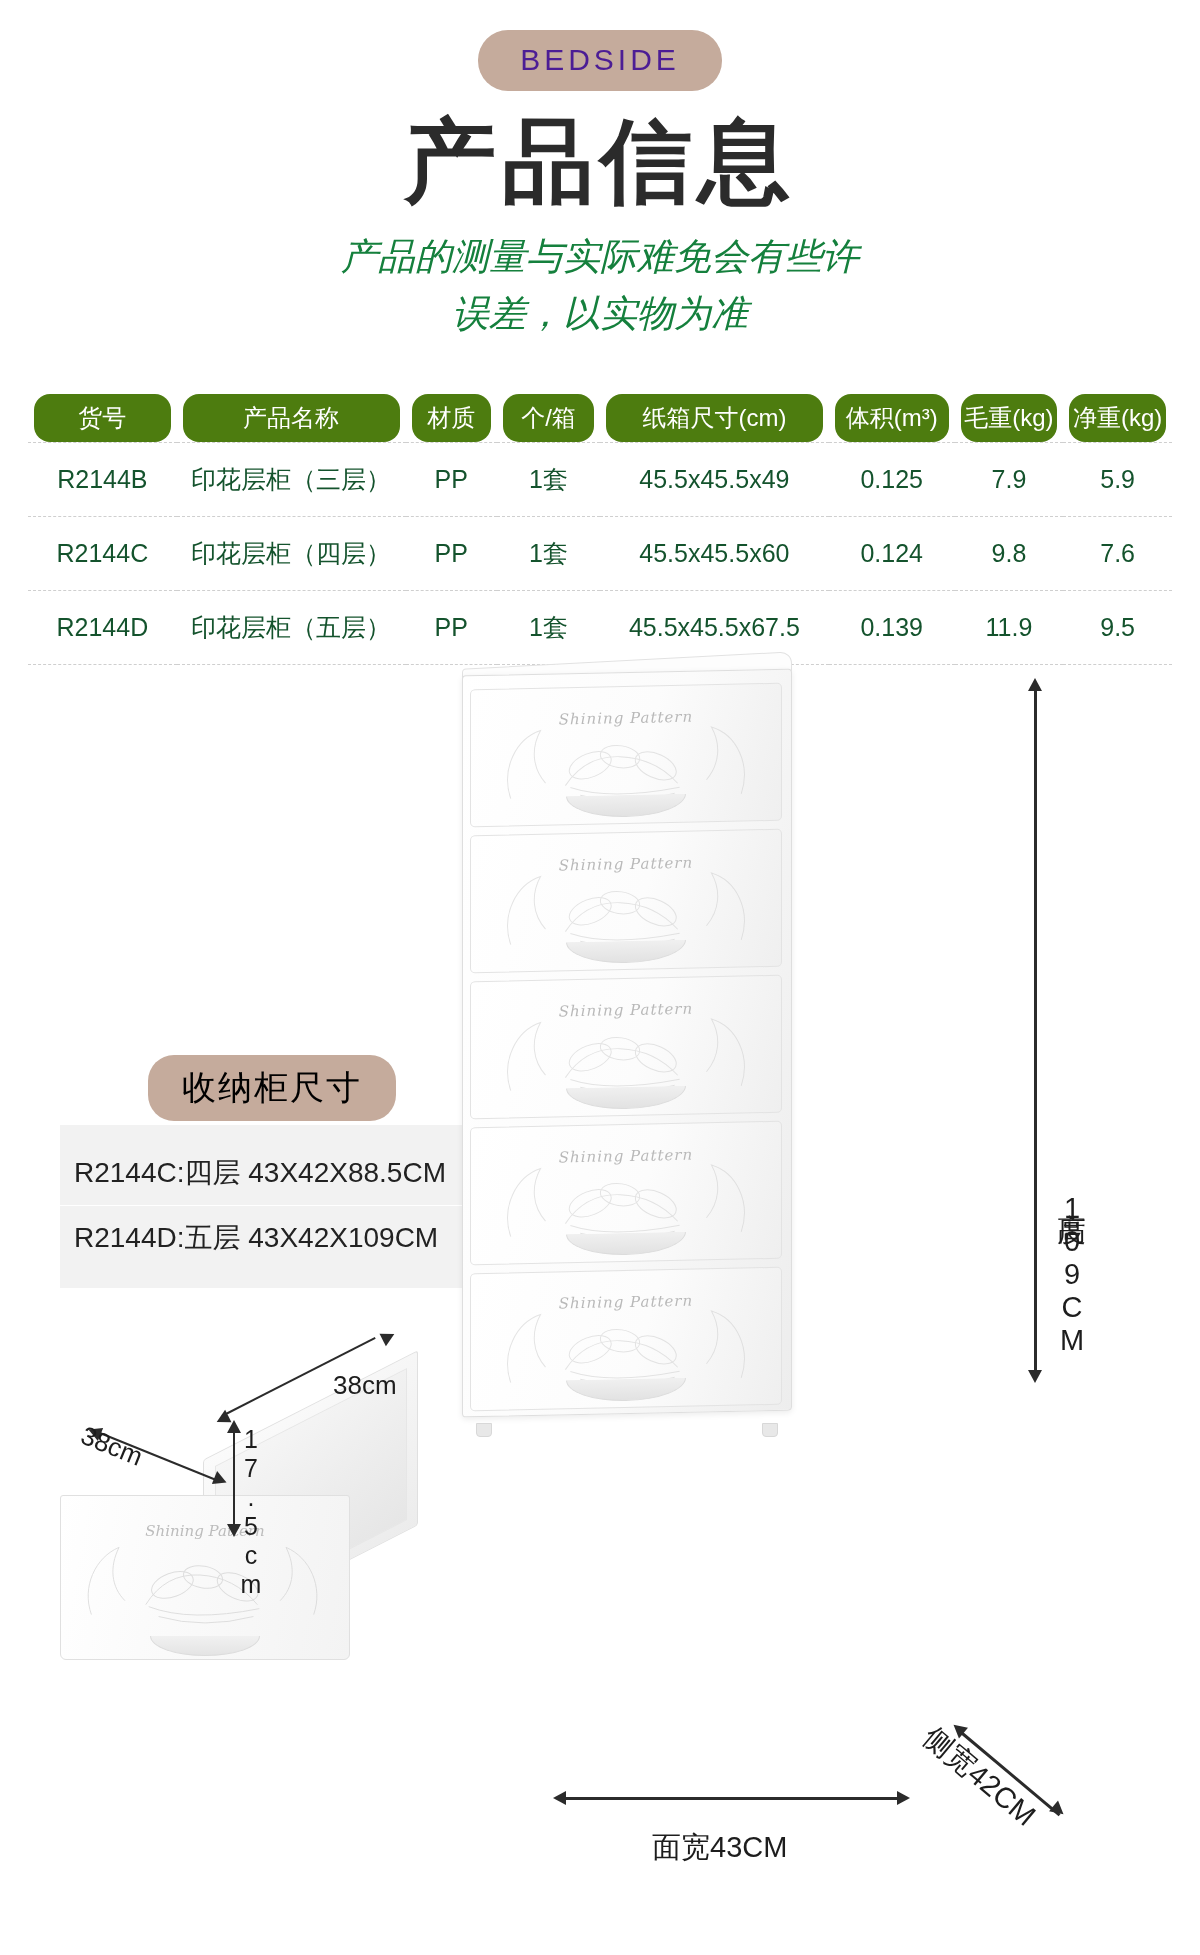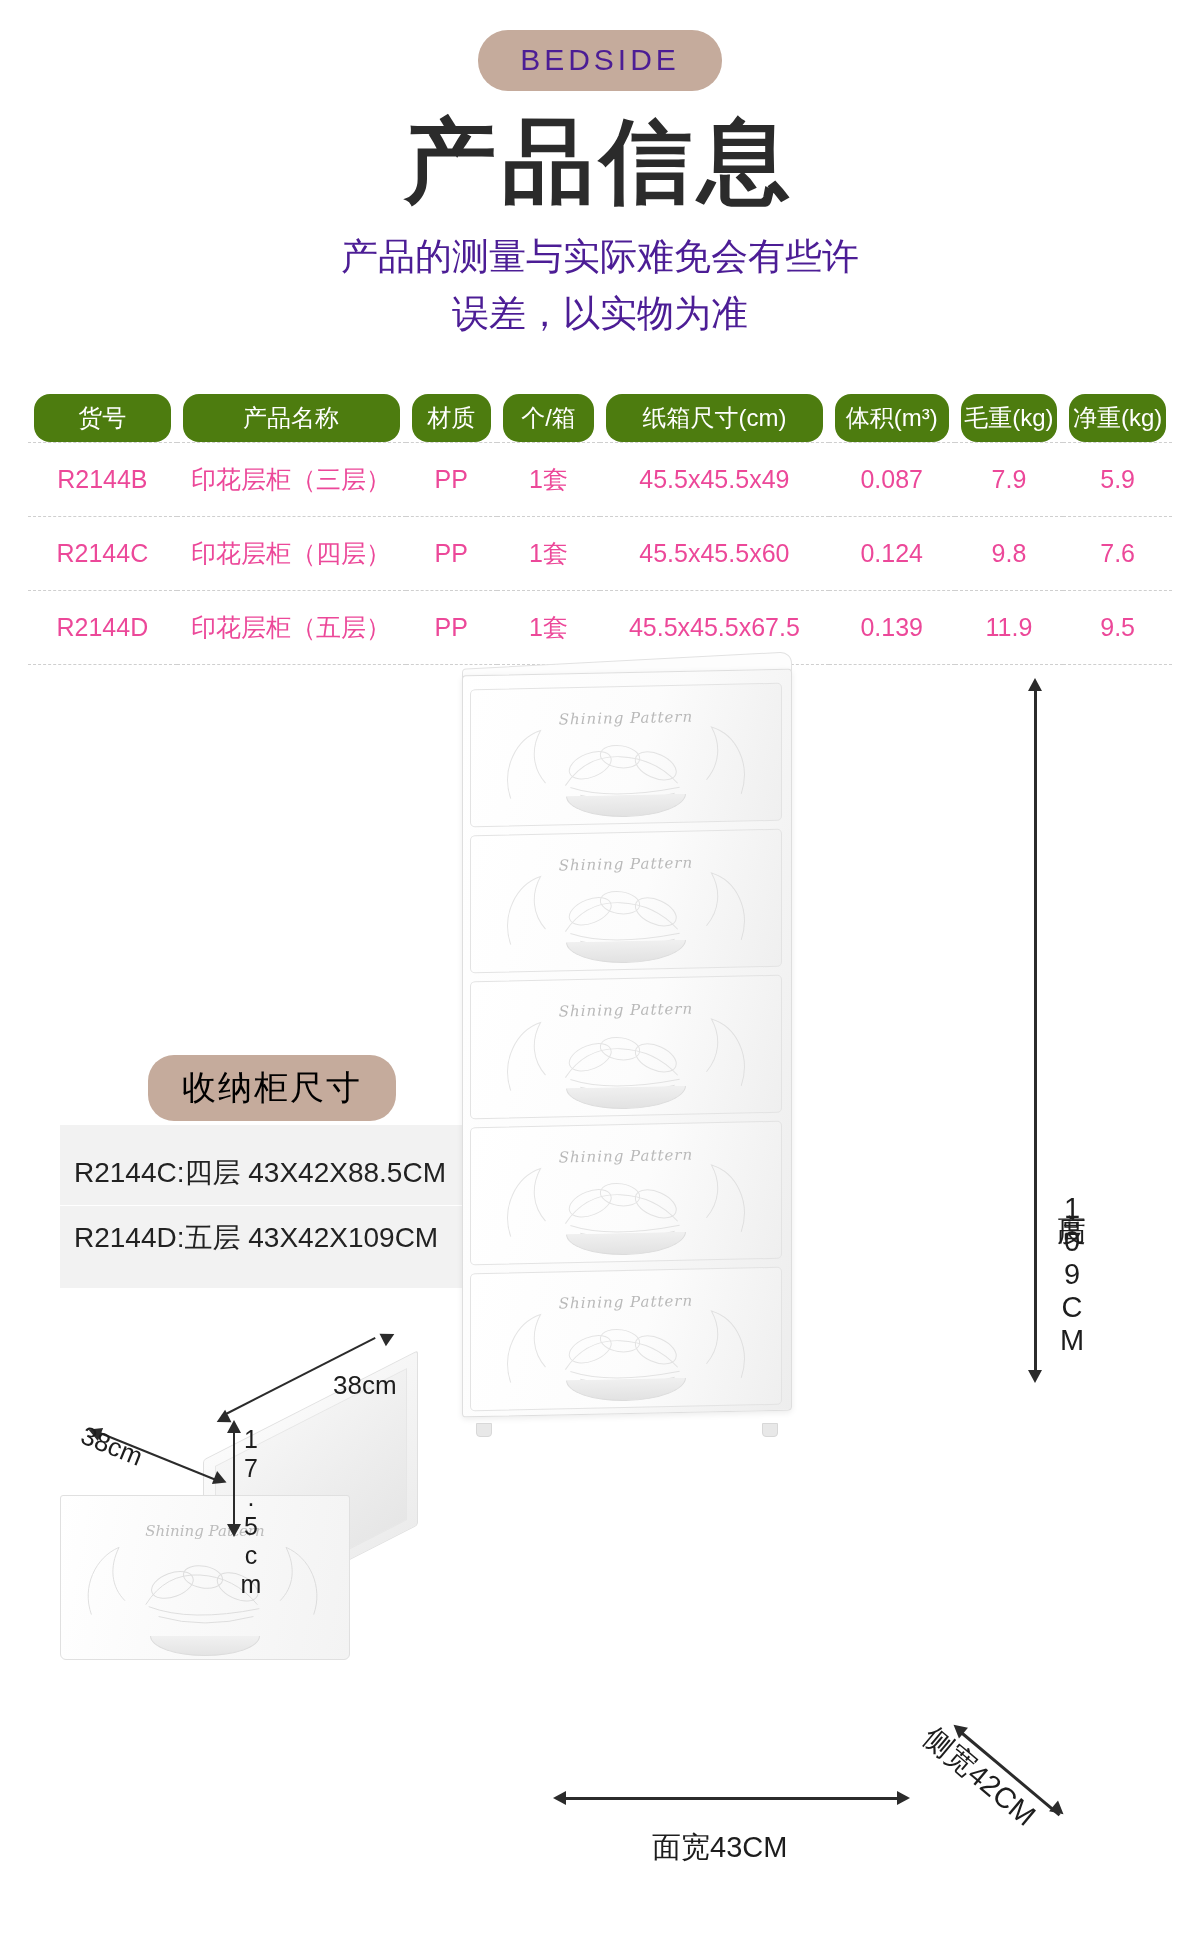--- a/index.html
+++ b/index.html
@@ -28,23 +28,24 @@
   .main-title {
     font-size: 92px;
     font-weight: bold;
     letter-spacing: 6px;
     margin-top: 22px;
     color: #2b2b2b;
     line-height: 1.05;
   }
   .subtitle {
     font-size: 37px;
-    color: #4c1d95;
+    color: #15803d;
     line-height: 1.55;
     margin-top: 18px;
+    font-style: italic;
   }
 
   
   .table-wrap {
     margin: 52px 28px 0 28px;
   }
   table.spec {
     width: 100%;
     border-collapse: collapse;
     table-layout: fixed;
@@ -61,21 +62,21 @@
     display: block;
     background: #4d7c0f;
     border-radius: 16px;
     padding: 8px 2px;
     margin: 0 6px;
     white-space: nowrap;
     font-size: 24px;
   }
   table.spec td {
     font-size: 25px;
-    color: #ec4899;
+    color: #14532d;
     text-align: center;
     padding: 20px 0;
     border-bottom: 1px dashed #cfcfcf;
     white-space: nowrap;
   }
   table.spec tr.first-row td { border-top: 1px dashed #cfcfcf; }
   table.spec tr:last-child td { border-bottom: 1px dashed #cfcfcf; }
   .col-code   { width: 13%; }
   .col-name   { width: 20%; }
   .col-mat    { width: 8%; }
@@ -339,21 +340,21 @@
           </th>
       </tr>
     </thead>
     <tbody>
       <tr class="first-row">
         <td>R2144B</td>
         <td>印花层柜（三层）</td>
         <td>PP</td>
         <td>1套</td>
         <td>45.5x45.5x49</td>
-        <td>0.087</td>
+        <td>0.125</td>
         <td>7.9</td>
         <td>5.9</td>
       </tr>
       <tr>
         <td>R2144C</td>
         <td>印花层柜（四层）</td>
         <td>PP</td>
         <td>1套</td>
         <td>45.5x45.5x60</td>
         <td>0.124</td>

